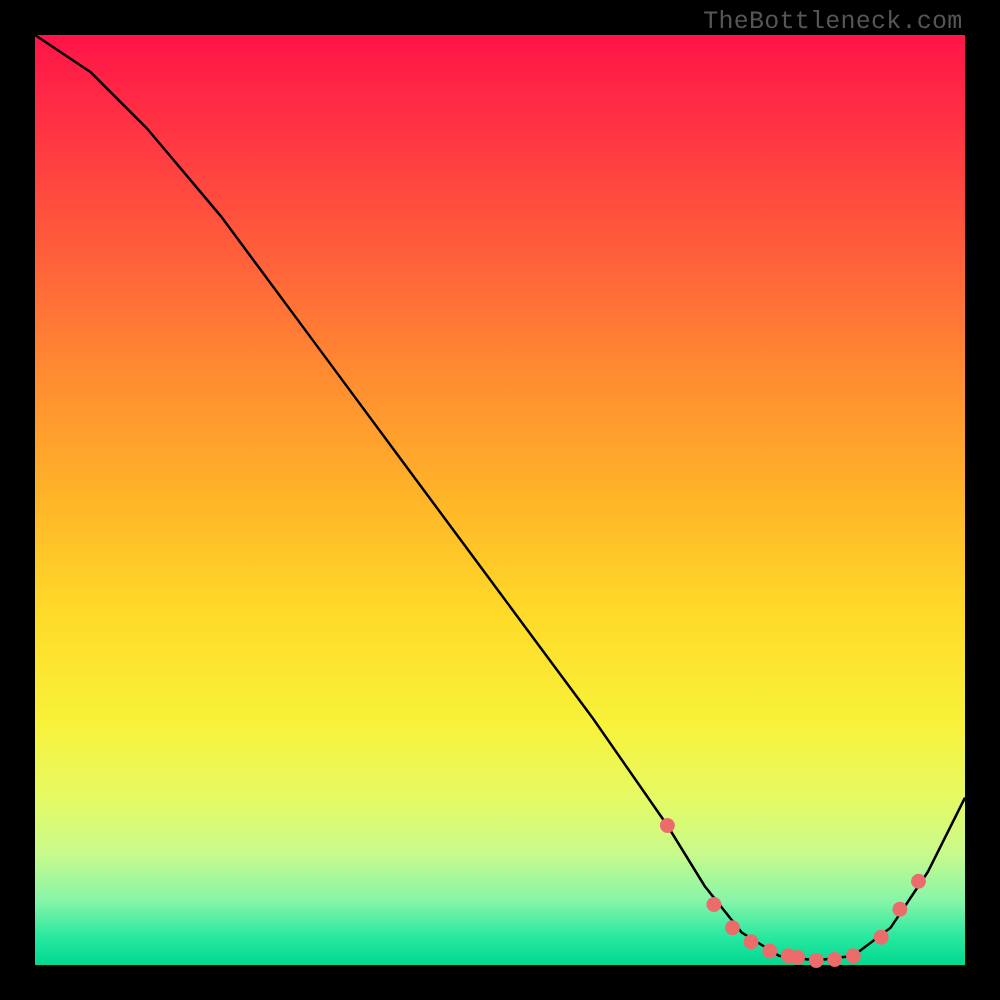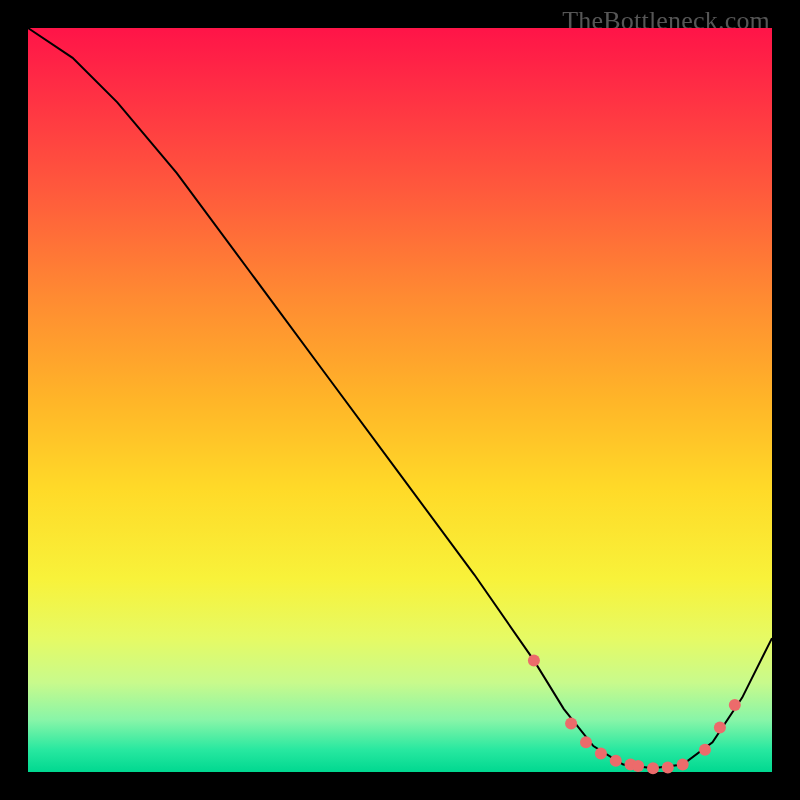--- a/index.html
+++ b/index.html
@@ -29,22 +29,22 @@
       #c8fa8c 88%,
       #88f5a8 93%,
       #28e8a0 97%,
       #00d890 100%
     );
   }
   .watermark {
     position: absolute;
     top: 6px;
     right: 30px;
-    font-family: Liberation Serif, serif;
-    font-size: 26px;
+    font-family: Liberation Mono, monospace;
+    font-size: 20px;
     color: #565656;
     letter-spacing: 0.2px;
   }
   svg.curve {
     position: absolute;
     left: 0; top: 0;
     width: 744px;
     height: 744px;
     overflow: visible;
   }

